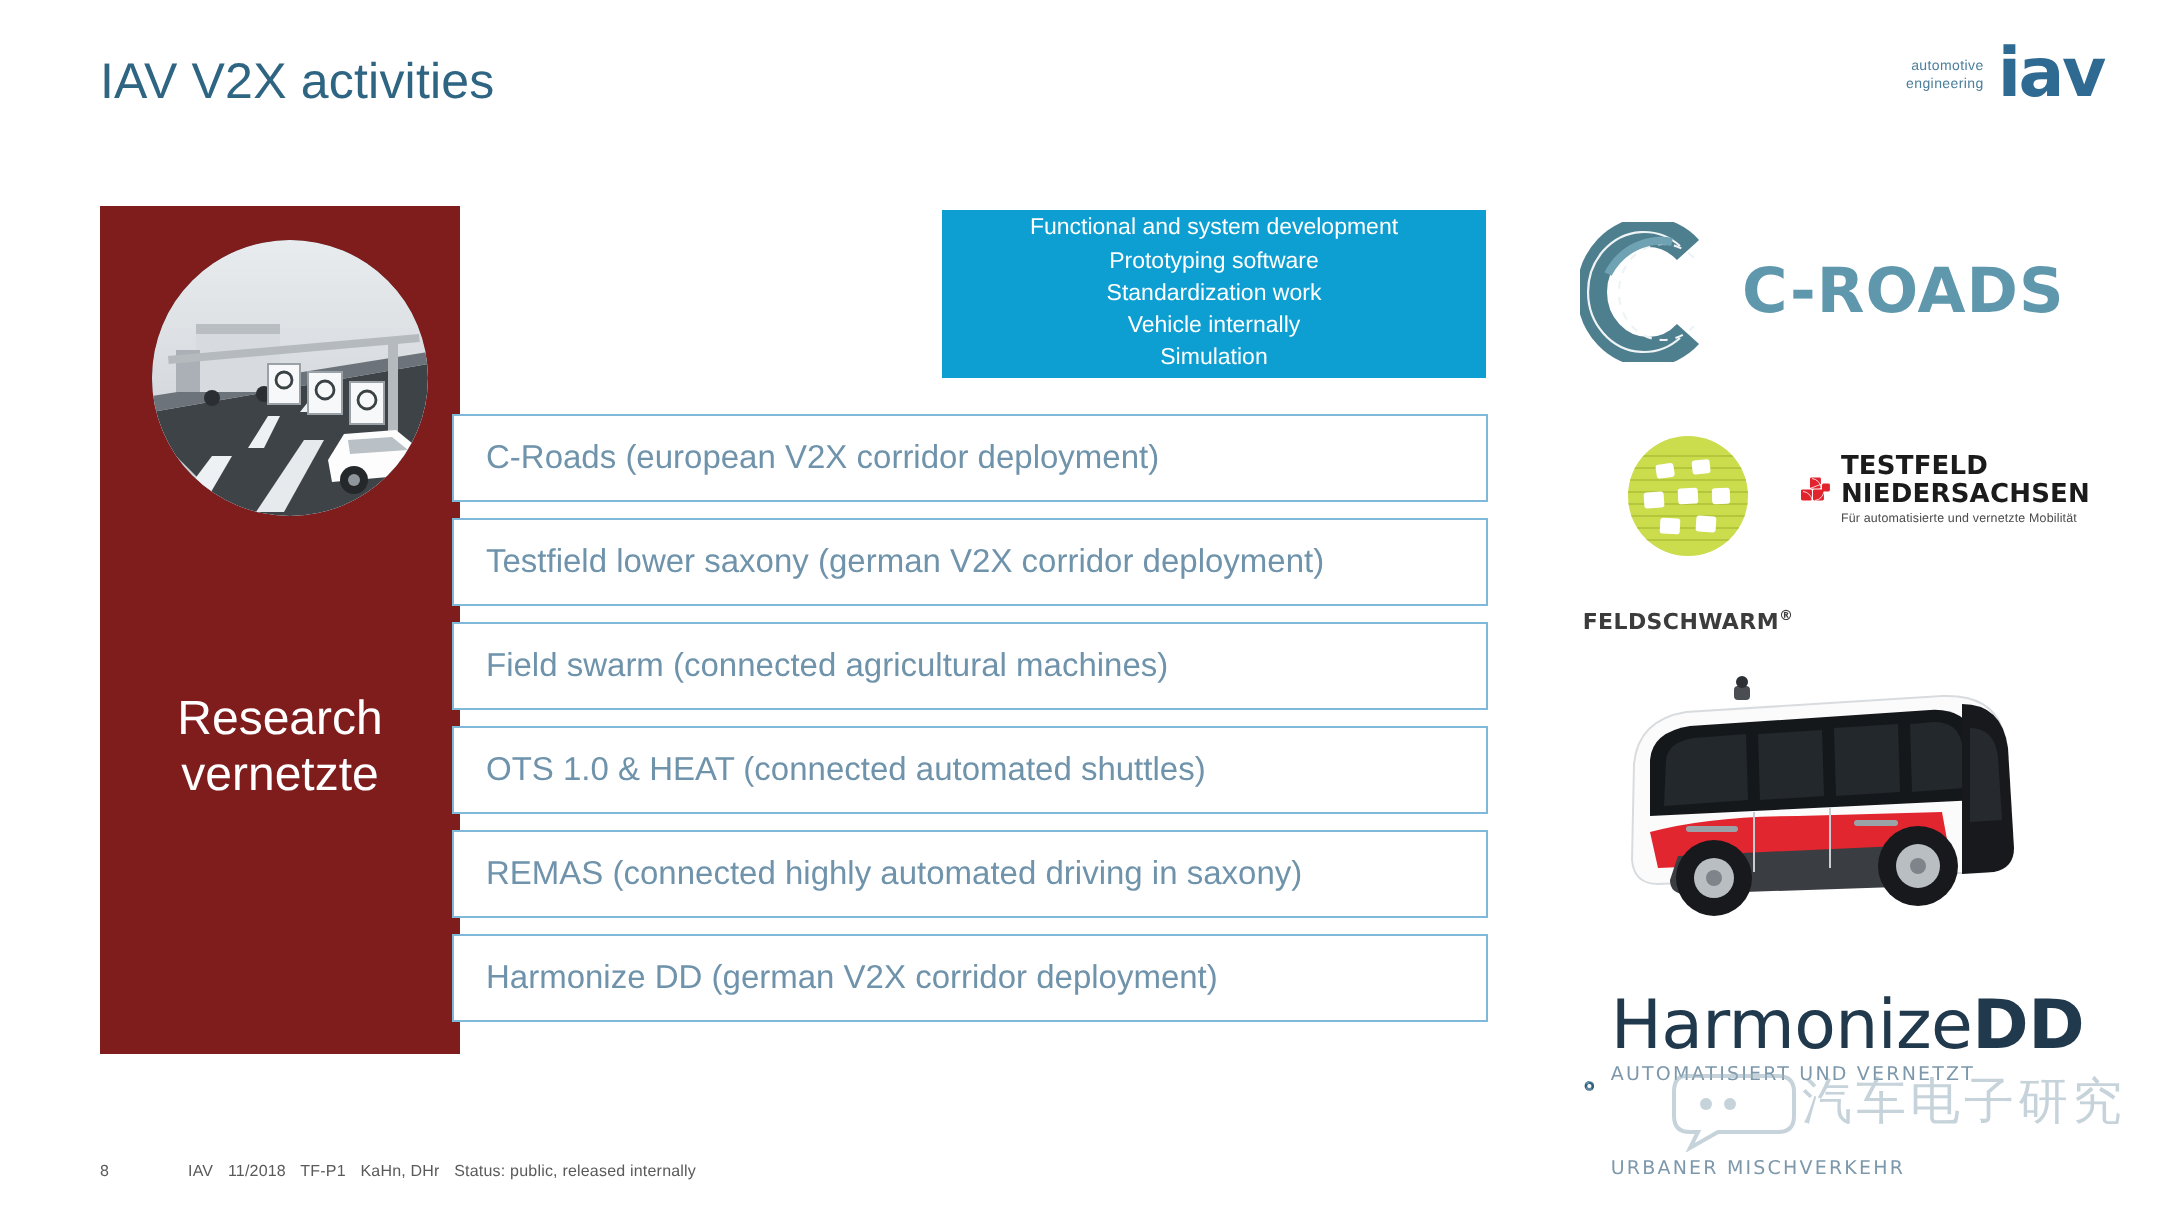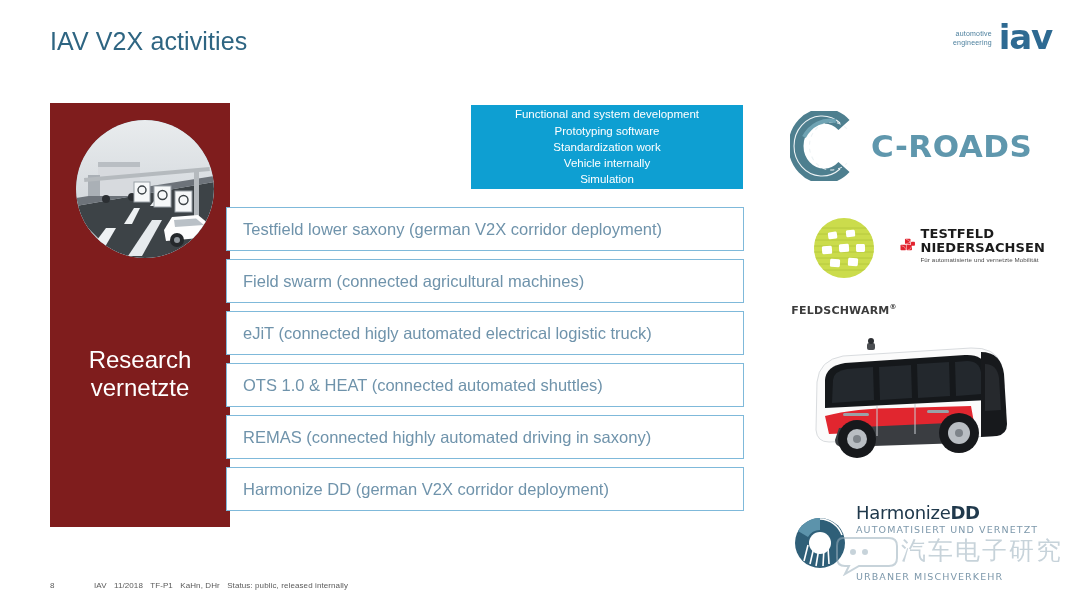--- a/index.html
+++ b/index.html
@@ -204,21 +204,21 @@
     left: 792px;
     top: 512px;
     width: 250px;
     height: 62px;
     display: flex;
     align-items: center;
     gap: 8px;
   }
   .harm-text { position: relative; }
   .harm-word {
-    font-size: 18px;
+    font-size: 34px;
     color: #20394c;
     letter-spacing: -0.3px;
     line-height: 1;
     font-family: "DejaVu Sans", sans-serif;
   }
   .harm-word b { font-weight: bold; }
   .harm-sub1, .harm-sub2 {
     font-size: 9.5px;
     color: #7d98ab;
     letter-spacing: 1.1px;
@@ -345,23 +345,23 @@
 
 <div class="capabilities-box">
   <div class="cap-line">Functional and system development</div>
   <div class="cap-line">Prototyping software</div>
   <div class="cap-line">Standardization work</div>
   <div class="cap-line">Vehicle internally</div>
   <div class="cap-line">Simulation</div>
 </div>
 
 <div class="projects">
+  <div class="project-row">C-Roads (european V2X corridor deployment)</div>
   <div class="project-row">Testfield lower saxony (german V2X corridor deployment)</div>
   <div class="project-row">Field swarm (connected agricultural machines)</div>
-  <div class="project-row">eJiT (connected higly automated electrical logistic truck)</div>
   <div class="project-row">OTS 1.0 &amp; HEAT (connected automated shuttles)</div>
   <div class="project-row">REMAS (connected highly automated driving in saxony)</div>
   <div class="project-row">Harmonize DD (german V2X corridor deployment)</div>
 </div>
 
 <div class="logo-croads">
   <svg width="68" height="70" viewBox="0 0 68 70">
     <g fill="none" stroke="#4e7f8f">
       <path d="M54 14 A28 30 0 1 0 54 56" stroke-width="15" stroke-linecap="butt"></path>
     </g>

